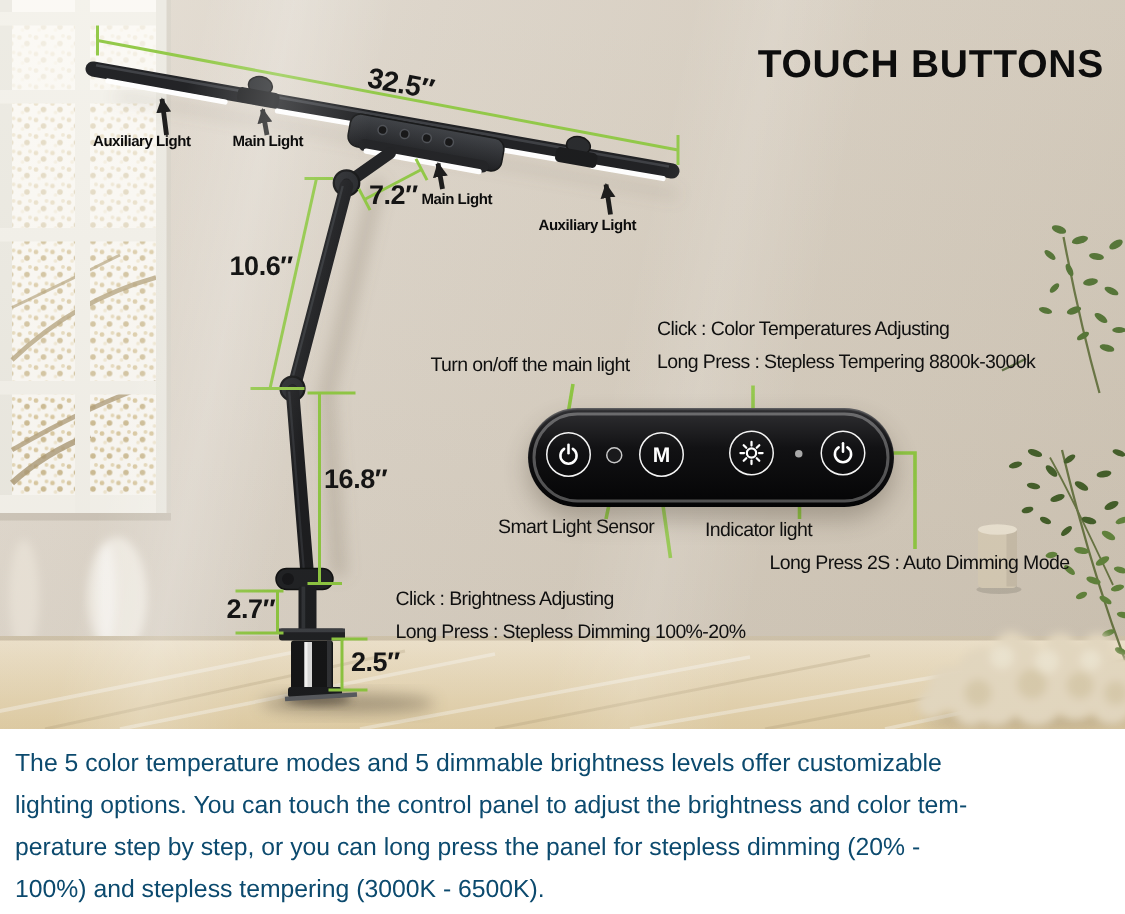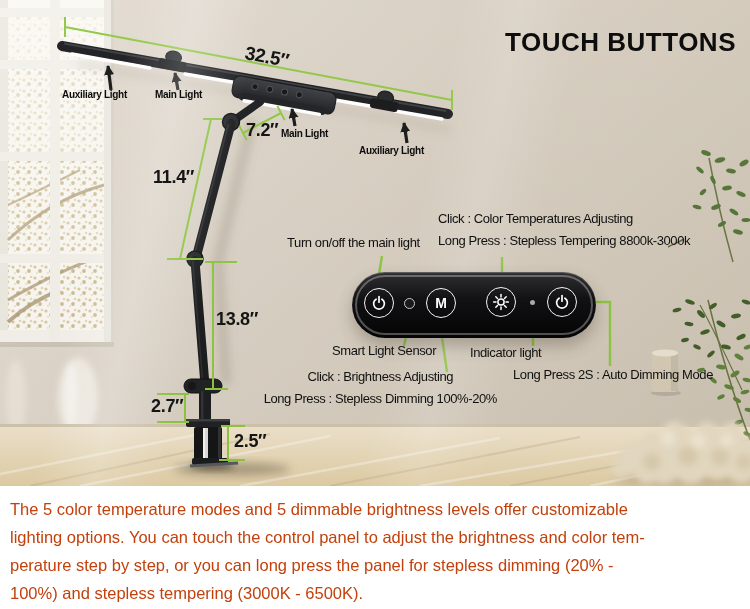--- a/index.html
+++ b/index.html
@@ -17,34 +17,34 @@
   
   .heading{position:absolute;top:27px;right:14px;z-index:3;
            font-size:26px;font-weight:800;letter-spacing:.5px;color:#0d0d0d;}
   
   .plabel{position:absolute;z-index:3;font-weight:700;font-size:10px;letter-spacing:-.3px;color:#0c0c0c;white-space:nowrap;}
   .dim{position:absolute;z-index:3;font-weight:600;font-size:18px;letter-spacing:-.3px;color:#151515;white-space:nowrap;}
   .dim.rot{transform:rotate(10.5deg);transform-origin:left center;font-size:19px;}
   
   .ann{position:absolute;z-index:3;font-size:13px;letter-spacing:-.4px;color:#101010;white-space:nowrap;line-height:22px;}
   .ann b{font-weight:400;}
-  .ann.right{text-align:center;}
+  .ann.right{text-align:left;margin-top:22px;}
   
   .panel{position:absolute;left:352px;top:272px;width:244px;height:66px;z-index:3;
          border-radius:33px;background:linear-gradient(180deg,#303033 0%,#121214 40%,#040405 100%);
          box-shadow:0 8px 16px rgba(60,50,35,.30), inset 0 1px 1px rgba(255,255,255,.25);}
   .panel::before{content:'';position:absolute;inset:3px;border:2px solid rgba(255,255,255,.30);border-radius:30px;pointer-events:none;}
   .pbtn{position:absolute;width:30px;height:30px;border:1.8px solid #f4f4f4;border-radius:50%;
         box-sizing:border-box;display:flex;align-items:center;justify-content:center;}
   .pbtn span{color:#fff;font-weight:700;font-size:14px;line-height:1;}
   .sensor{position:absolute;width:11px;height:11px;border:1.6px solid #c9c9c9;border-radius:50%;box-sizing:border-box;background:#1a1a1c;}
   .indicator{position:absolute;width:5px;height:5px;border-radius:50%;background:#a9a9a9;}
   
   .caption{position:absolute;left:0;top:486px;width:738px;height:123px;background:#fff;box-sizing:border-box;
-           padding:9px 8px 0 10px;font-size:16.5px;line-height:28px;color:#c2410c;white-space:pre-line;}
+           padding:9px 8px 0 10px;font-size:16.5px;line-height:28px;color:#0c4a6e;white-space:pre-line;}
 </style>
 </head>
 <body>
 
 <div class="stage">
   <div class="photo">
 
     <svg class="scene" width="750" height="486" viewBox="0 0 750 486">
       <defs>
         <marker id="mB" markerUnits="userSpaceOnUse" markerWidth="16" markerHeight="14" refX="9" refY="5" orient="auto">
@@ -334,22 +334,22 @@
 
     <div class="heading">TOUCH BUTTONS</div>
 
     <div class="plabel" style="left:62px;top:89px">Auxiliary Light</div>
     <div class="plabel" style="left:155px;top:89px">Main Light</div>
     <div class="plabel" style="left:281px;top:128px">Main Light</div>
     <div class="plabel" style="left:359px;top:145px">Auxiliary Light</div>
 
     <div class="dim rot" style="left:245px;top:42px">32.5″</div>
     <div class="dim" style="left:246px;top:120px">7.2″</div>
-    <div class="dim" style="left:153px;top:167px">11.4″</div>
-    <div class="dim" style="left:216px;top:309px">13.8″</div>
+    <div class="dim" style="left:153px;top:167px">10.6″</div>
+    <div class="dim" style="left:216px;top:309px">16.8″</div>
     <div class="dim" style="left:151px;top:396px">2.7″</div>
     <div class="dim" style="left:234px;top:431px">2.5″</div>
 
     <div class="ann" style="left:287px;top:232px">Turn on/off the main light</div>
 
     <div class="ann" style="left:438px;top:208px">
       <div><b>Click :</b><span> Color Temperatures Adjusting</span></div>
       <div><b>Long Press :</b><span> Stepless Tempering 8800k-3000k</span></div>
     </div>
 

